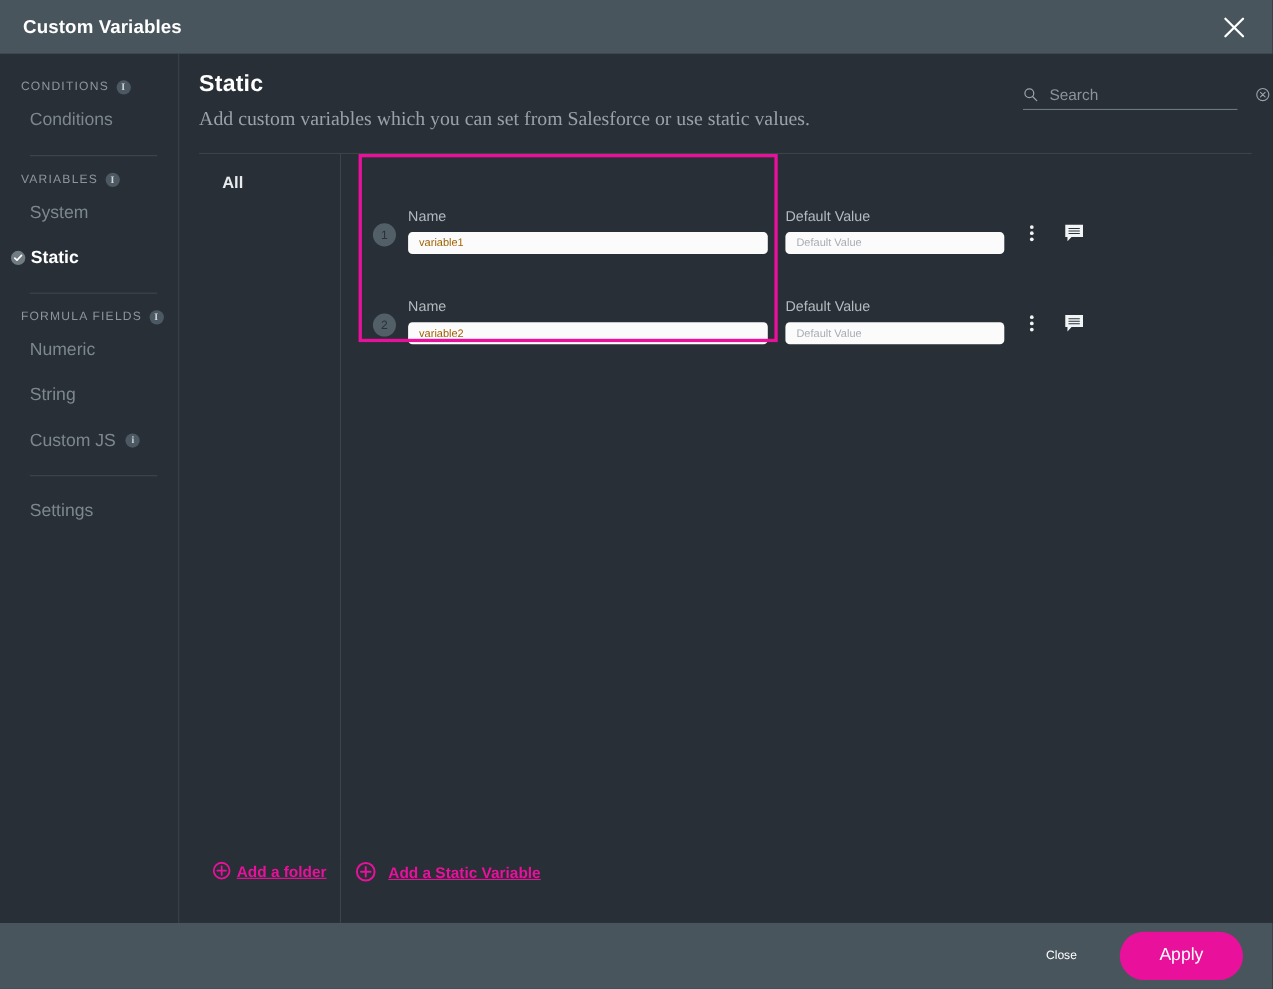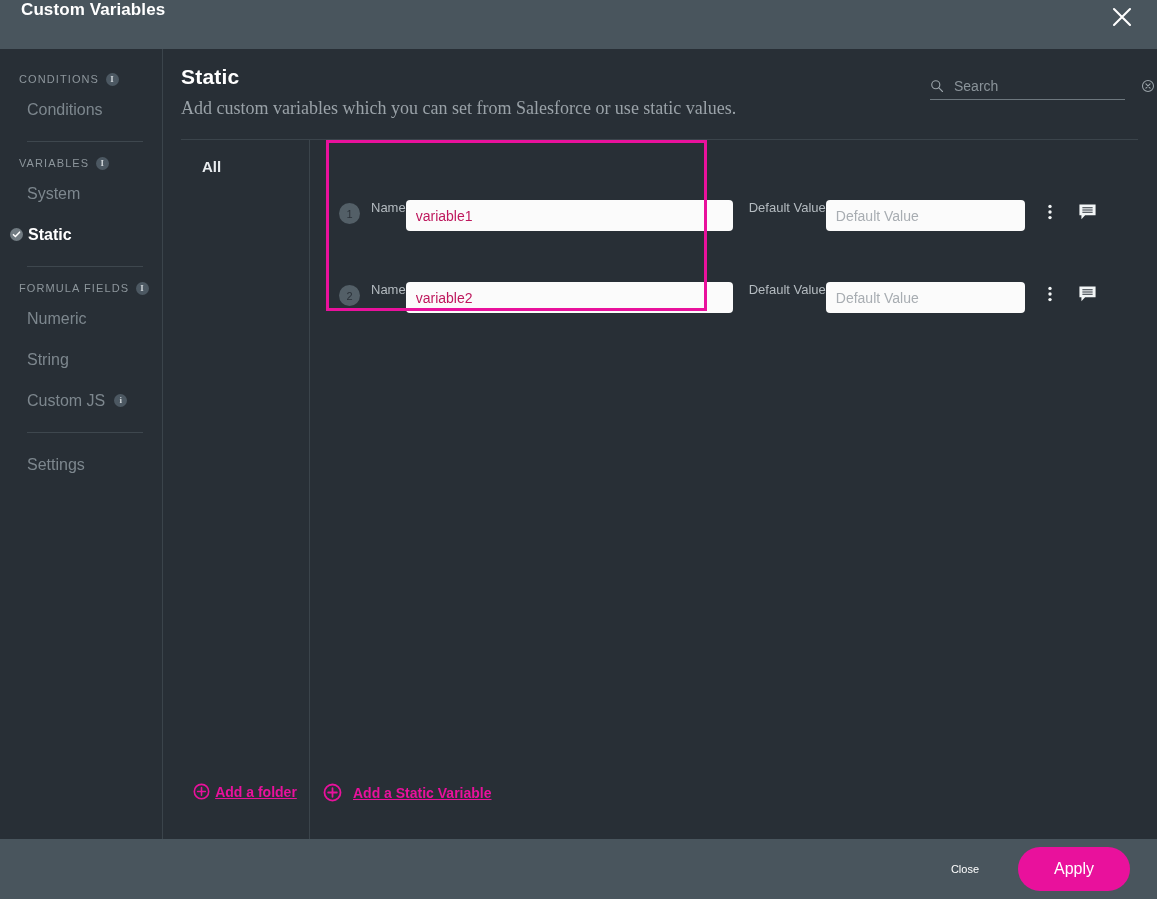--- a/index.html
+++ b/index.html
@@ -20,20 +20,21 @@
     flex-direction: column;
     background: #282f36;
   }
 
   
   .titlebar {
     height: 49px;
     flex: 0 0 49px;
     background: #49555d;
     display: flex;
+    align-items: center;
     padding: 0 18px 0 21px;
   }
   .titlebar-title {
     font-size: 17px;
     font-weight: bold;
     color: #ffffff;
     letter-spacing: 0.1px;
   }
   .titlebar-spacer { flex: 1 1 auto; }
   .close-x {
@@ -228,35 +229,35 @@
     font-size: 11px;
     display: flex;
     align-items: center;
     justify-content: center;
     margin: 0 11px 7px 0;
     flex: 0 0 21px;
     cursor: pointer;
   }
   .field-block {
     display: flex;
-    flex-direction: row;
+    flex-direction: column;
   }
   .field-label {
     font-size: 13px;
     color: #b4bbc0;
     margin-bottom: 7px;
   }
   .text-input {
-    height: 31px;
+    height: 20px;
     border-radius: 4px;
     border: none;
     outline: none;
     background: #fbfbfb;
-    color: #be185d;
-    font-size: 14px;
+    color: #a16207;
+    font-size: 10px;
     padding: 0 10px;
     font-family: "Liberation Sans", sans-serif;
   }
   .text-input::placeholder { color: #a8adb2; }
   .name-field { width: 327px; }
   .value-field { width: 199px; }
   .block-name { margin-right: 15px; }
   .block-value { margin-left: 1px; }
 
   .row-icons {

